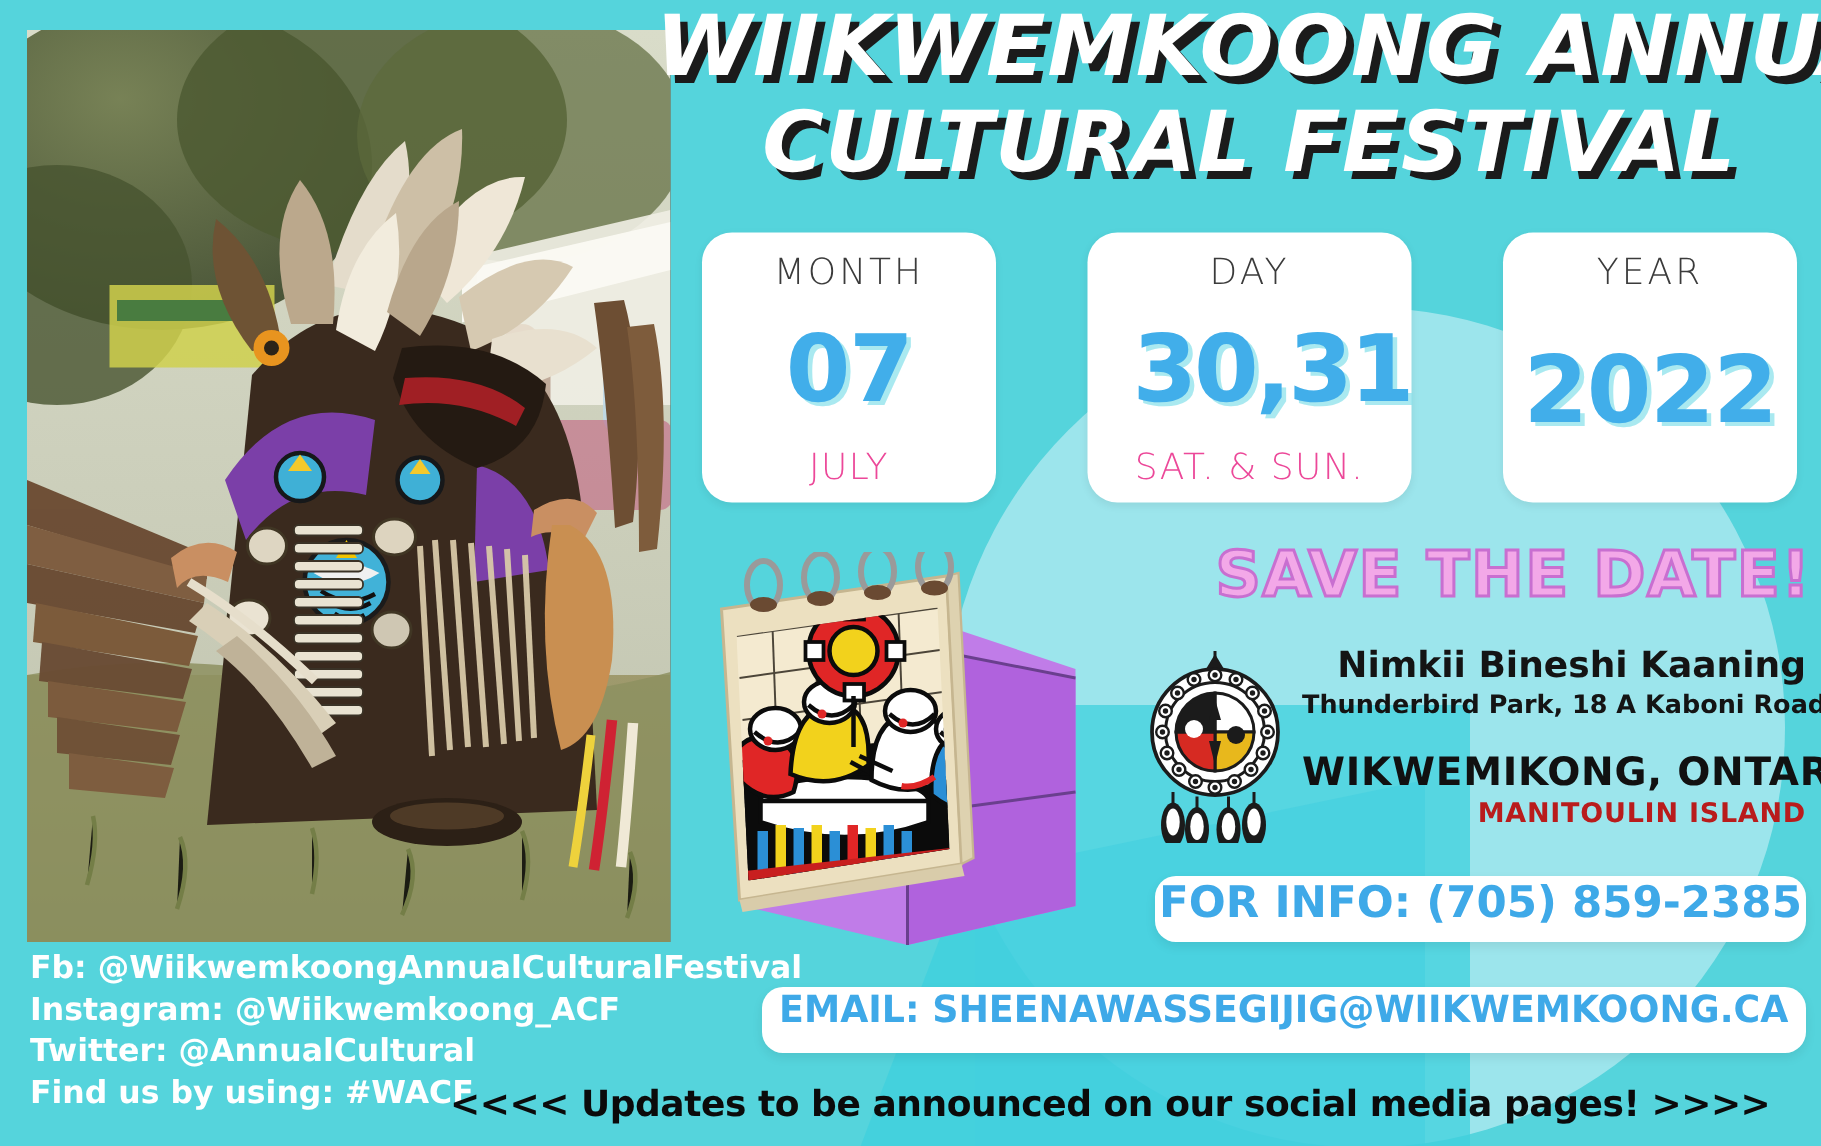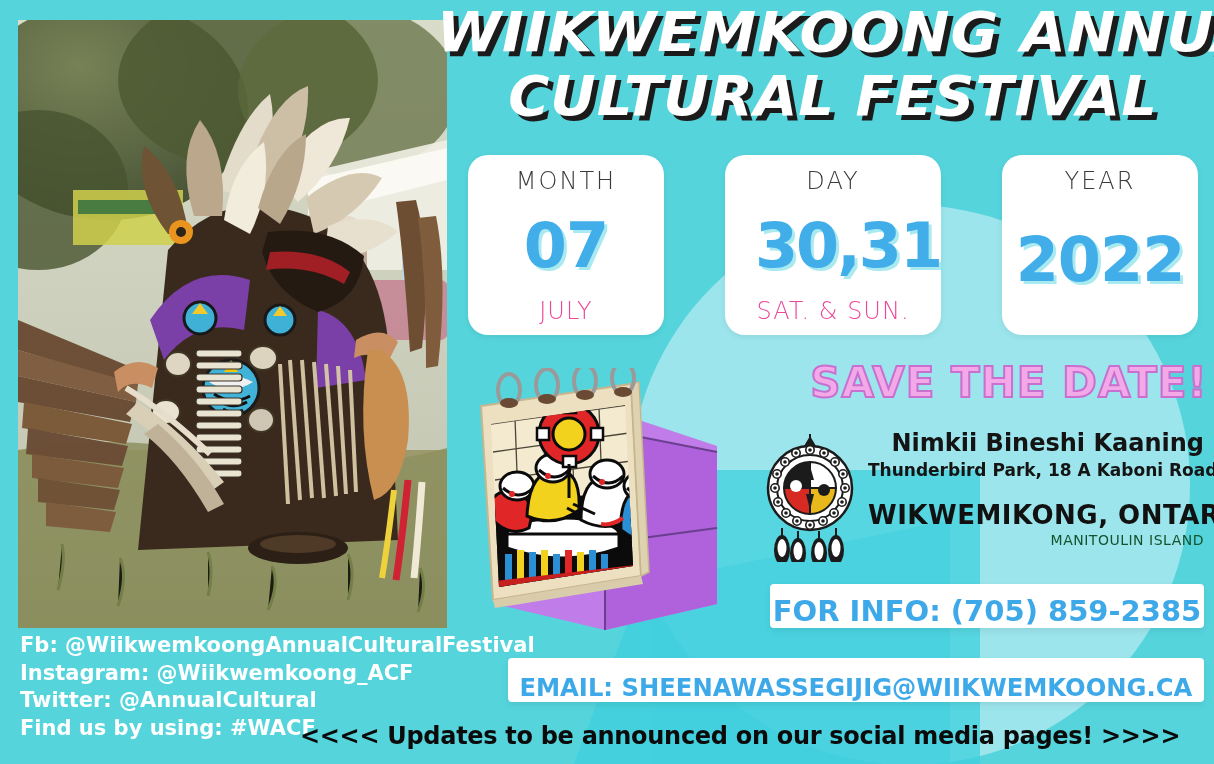--- a/index.html
+++ b/index.html
@@ -139,30 +139,30 @@
   }
   .venue-addr{
     font-family:"DejaVu Sans", sans-serif;font-weight:bold;
     font-size:17px;color:#141414;margin-top:2px;white-space:nowrap;
   }
   .venue-city{
     font-family:"DejaVu Sans", sans-serif;font-weight:bold;
     font-size:26px;color:#111;margin-top:20px;letter-spacing:.5px;white-space:nowrap;
   }
   .venue-island{
-    font-family:"DejaVu Sans", sans-serif;font-weight:normal;
-    font-size:14px;color:#14532d;margin-top:2px;letter-spacing:.5px;white-space:nowrap;
+    font-family:"DejaVu Sans", sans-serif;font-weight:bold;
+    font-size:18px;color:#b91c1c;margin-top:2px;letter-spacing:.5px;white-space:nowrap;
   }
 
   
   .pill{
     position:absolute;
     background:#ffffff;
-    border-radius:4px;
-    display:flex;align-items:flex-end;
+    border-radius:14px;
+    display:flex;align-items:flex-start;
     box-shadow:0 3px 7px rgba(0,0,0,.08);
   }
   .pill-text{
     font-family:"DejaVu Sans", sans-serif;
     font-weight:bold;
     color:#3ea9e8;
     white-space:nowrap;
   }
   #info-pill{left:770px;top:584px;width:434px;height:44px;justify-content:center;}
   #info-pill .pill-text{font-size:29px;letter-spacing:0;}

